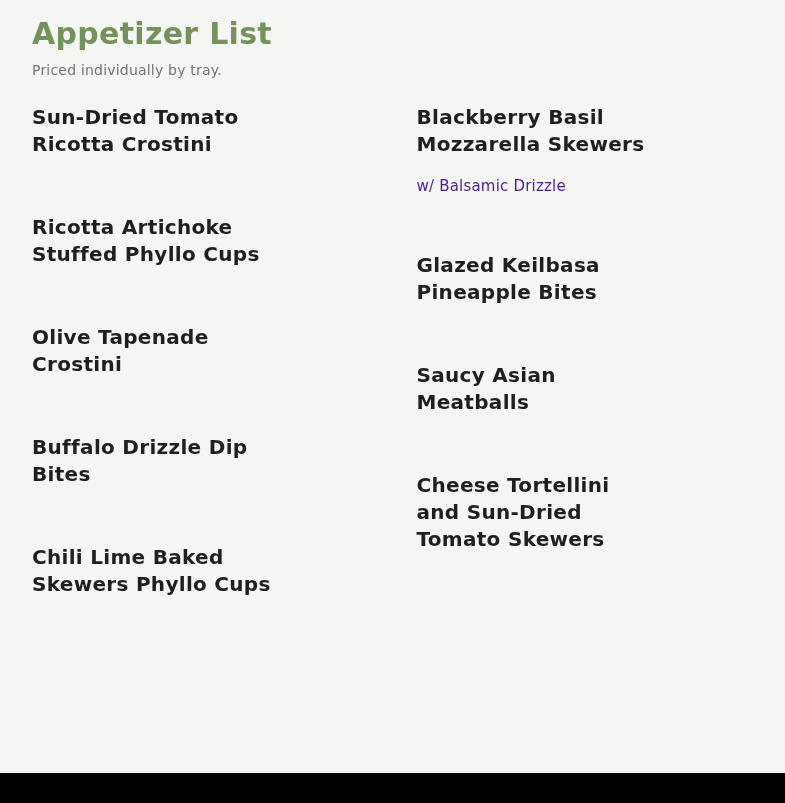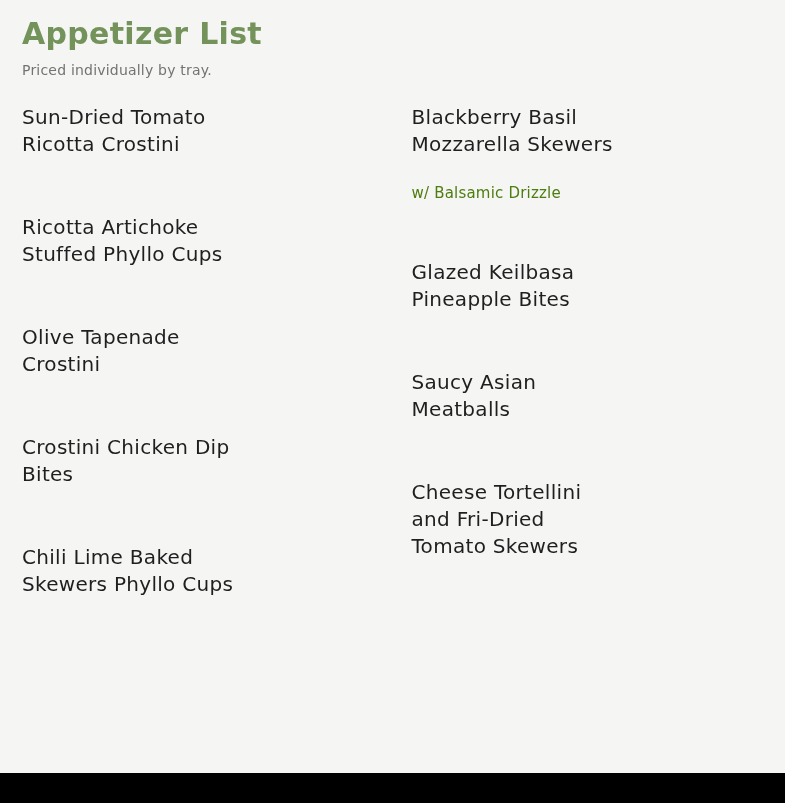--- a/index.html
+++ b/index.html
@@ -14,21 +14,21 @@
     overflow: hidden;
   }
   .app {
     width: 785px;
     height: 803px;
     display: flex;
     flex-direction: column;
   }
   .content {
     flex: 1;
-    padding: 16px 24px 0 22px;
+    padding: 16px 24px 0 32px;
     box-sizing: border-box;
     border-radius: 14px;
   }
   .page-title {
     margin: 0;
     font-size: 30px;
     line-height: 1.2;
     font-weight: 600;
     color: #73935a;
     letter-spacing: 0.3px;
@@ -46,29 +46,29 @@
     column-gap: 40px;
     margin-top: 24px;
   }
   .menu-item {
     margin-bottom: 56px;
   }
   .item-name {
     font-size: 20px;
     line-height: 27px;
     color: #1f1f1f;
-    font-weight: 400;
+    font-weight: 700;
     letter-spacing: 0.3px;
     white-space: pre-line;
   }
   .item-note {
-    margin-top: 25px;
+    margin-top: 18px;
     font-size: 15px;
     line-height: 20px;
-    color: #4d7c0f;
+    color: #4c1d95;
     letter-spacing: 0.2px;
   }
   .footer-bar {
     height: 30px;
     background: #000000;
     flex-shrink: 0;
   }
 </style>
 </head>
 <body>
@@ -88,21 +88,21 @@
         </div>
         <div class="menu-item">
           <div class="item-name">Ricotta Artichoke
 Stuffed Phyllo Cups</div>
         </div>
         <div class="menu-item">
           <div class="item-name">Olive Tapenade
 Crostini</div>
         </div>
         <div class="menu-item">
-          <div class="item-name">Crostini Chicken Dip
+          <div class="item-name">Buffalo Drizzle Dip
 Bites</div>
         </div>
         <div class="menu-item">
           <div class="item-name">Chili Lime Baked
 Skewers Phyllo Cups</div>
         </div>
       </div>
 
       <div class="col">
         <div class="menu-item">
@@ -113,21 +113,21 @@
         <div class="menu-item">
           <div class="item-name">Glazed Keilbasa
 Pineapple Bites</div>
         </div>
         <div class="menu-item">
           <div class="item-name">Saucy Asian
 Meatballs</div>
         </div>
         <div class="menu-item">
           <div class="item-name">Cheese Tortellini
-and Fri-Dried
+and Sun-Dried
 Tomato Skewers</div>
         </div>
       </div>
 
     </div>
   </div>
 
   <footer class="footer-bar"></footer>
 </div>
 

